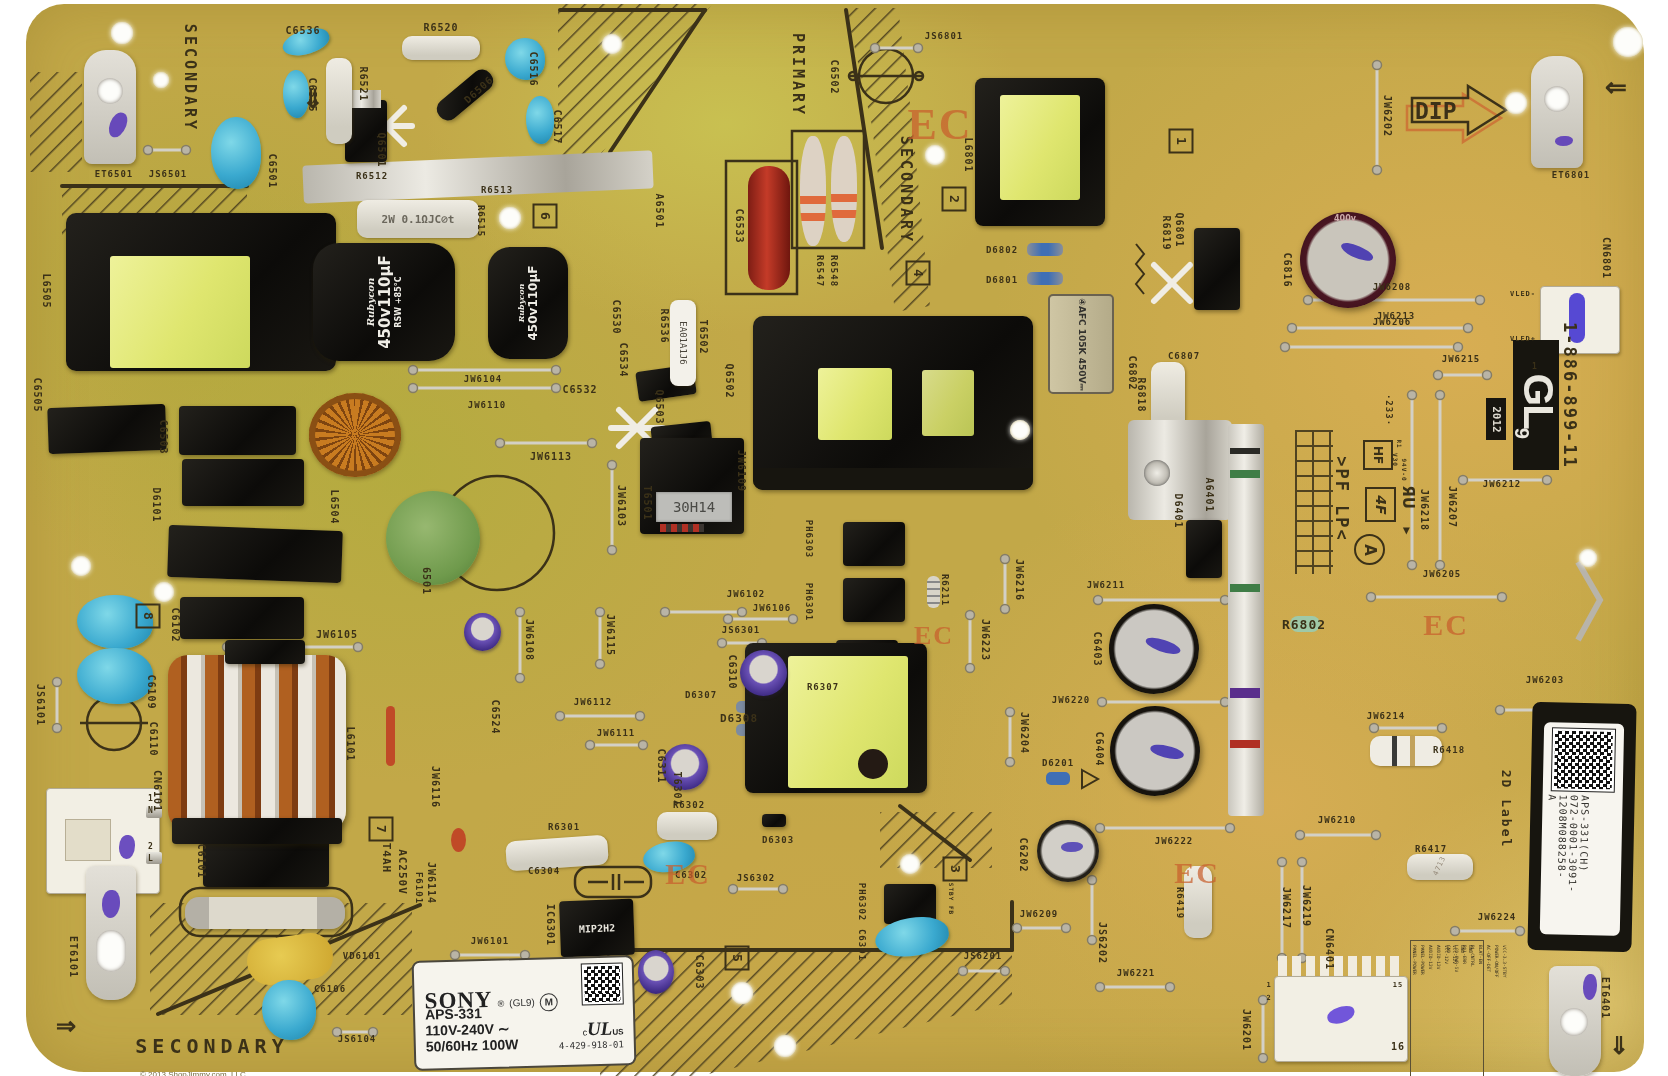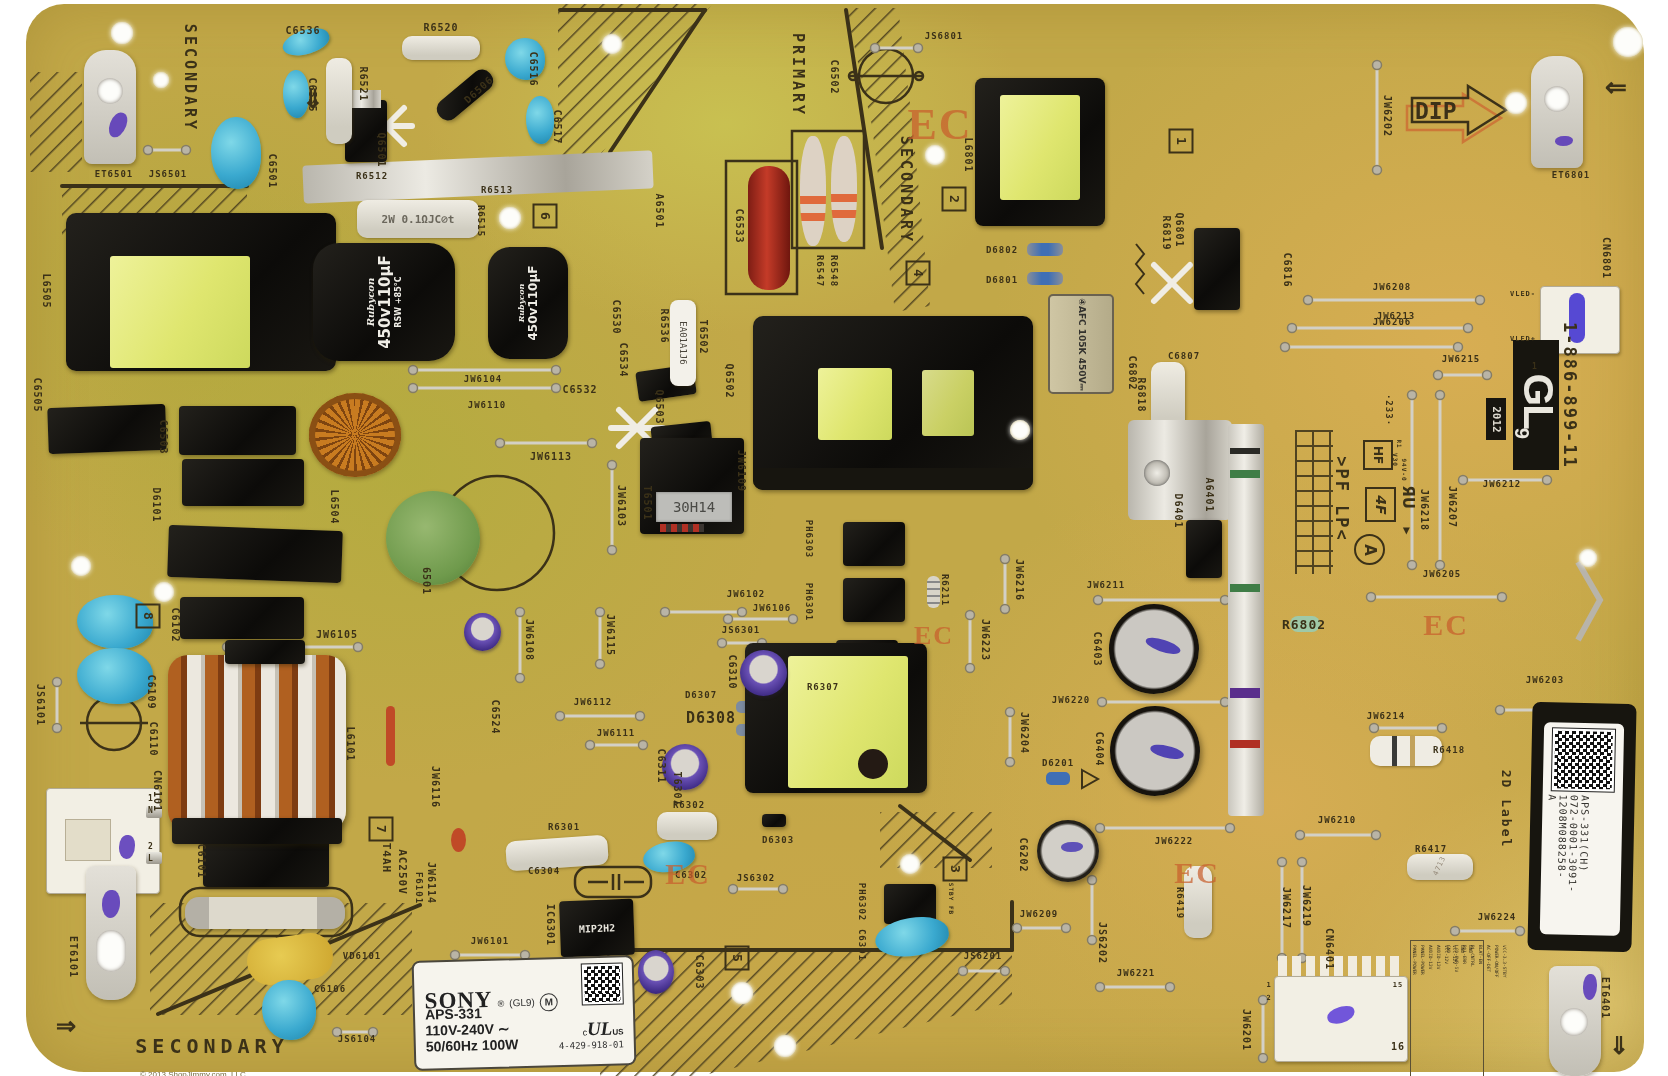--- a/index.html
+++ b/index.html
@@ -371,20 +371,24 @@
   <div class="cmp ylw" style="left:788px;top:656px;width:120px;height:132px;"></div>
   <div class="cmp" style="left:858px;top:749px;width:30px;height:30px;border-radius:50%;background:#241a14;"></div>
 
   <div class="cmp blk" style="left:975px;top:78px;width:130px;height:148px;border-radius:8px;"></div>
   <div class="cmp ylw" style="left:1000px;top:95px;width:80px;height:105px;"></div>
 
   <div class="cmp" style="left:1048px;top:294px;width:62px;height:96px;background:linear-gradient(90deg,#cfc6a4,#b4ab89);border:2px solid #6a6250;border-radius:5px;display:flex;align-items:center;justify-content:center;">
     <span style="transform:rotate(90deg);white-space:nowrap;font:700 9px 'DejaVu Sans',sans-serif;color:#33322e;">④AFC 105K 450V⎓</span>
   </div>
 
+  <div class="cmp ecap" style="left:1300px;top:212px;width:96px;height:96px;background:radial-gradient(circle,#c9c5bb 0 58%,#4a1622 62%,#2c0c14);">
+    <div class="purple" style="left:40px;top:34px;width:34px;height:12px;transform:rotate(25deg);background:#3b2bb0;"></div>
+    <span style="position:absolute;left:34px;top:2px;font:700 8px 'DejaVu Sans',sans-serif;color:#caa;">400v</span>
+  </div>
 
   <div class="cmp ecap" style="left:1109px;top:604px;width:90px;height:90px;background:radial-gradient(circle,#cbc8c2 0 60%,#16130e 64%);">
     <div class="purple" style="left:36px;top:36px;width:36px;height:12px;transform:rotate(20deg);background:#3b2bb0;"></div>
     </div>
   <div class="cmp ecap" style="left:1110px;top:706px;width:90px;height:90px;background:radial-gradient(circle,#cbc8c2 0 60%,#16130e 64%);">
     <div class="purple" style="left:40px;top:40px;width:34px;height:12px;transform:rotate(15deg);background:#3b2bb0;"></div>
     </div>
   <div class="cmp ecap" style="left:1037px;top:820px;width:62px;height:62px;background:radial-gradient(circle,#d2cfc8 0 58%,#232019 64%);">
     <div class="purple" style="left:24px;top:22px;width:22px;height:10px;background:#4a3bb5;"></div>
     </div>
@@ -606,21 +610,21 @@
       <span class="lbl" style="left: 483px; top: 379px; font-size: 9px;">JW6104</span>
       <span class="lbl" style="left: 487px; top: 405px; font-size: 9px;">JW6110</span>
       <span class="lbl v" style="left: 426px; top: 581px;">6501</span>
       <span class="lbl v" style="left: 495px; top: 717px;">C6524</span>
       <span class="lbl v" style="left: 529px; top: 640px;">JW6108</span>
       <span class="lbl v" style="left: 610px; top: 635px;">JW6115</span>
       <span class="lbl" style="left: 772px; top: 608px; font-size: 9px;">JW6106</span>
       <span class="lbl" style="left: 741px; top: 630px; font-size: 9px;">JS6301</span>
       <span class="lbl v" style="left: 732px; top: 672px;">C6310</span>
       <span class="lbl" style="left: 701px; top: 695px; font-size: 9px;">D6307</span>
-      <span class="lbl" style="left: 711px; top: 718px; font-size: 15px;">D6308</span>
+      <span class="lbl" style="left: 739px; top: 718px; font-size: 11px;">D6308</span>
       <span class="lbl" style="left: 616px; top: 733px; font-size: 9px;">JW6111</span>
       <span class="lbl v" style="left: 661px; top: 766px;">C6311</span>
       <span class="lbl" style="left: 593px; top: 702px; font-size: 9px;">JW6112</span>
       <span class="lbl" style="left: 746px; top: 594px; font-size: 9px;">JW6102</span>
       <span class="lbl v" style="left: 677px; top: 789px;">T6301</span>
       <span class="lbl" style="left: 564px; top: 827px; font-size: 9px;">R6301</span>
       <span class="lbl" style="left: 689px; top: 805px; font-size: 9px;">R6302</span>
       <span class="lbl" style="left: 691px; top: 875px; font-size: 9px;">C6302</span>
       <span class="lbl" style="left: 544px; top: 871px; font-size: 9px;">C6304</span>
       <span class="lbl" style="left: 756px; top: 878px; font-size: 9px;">JS6302</span>

